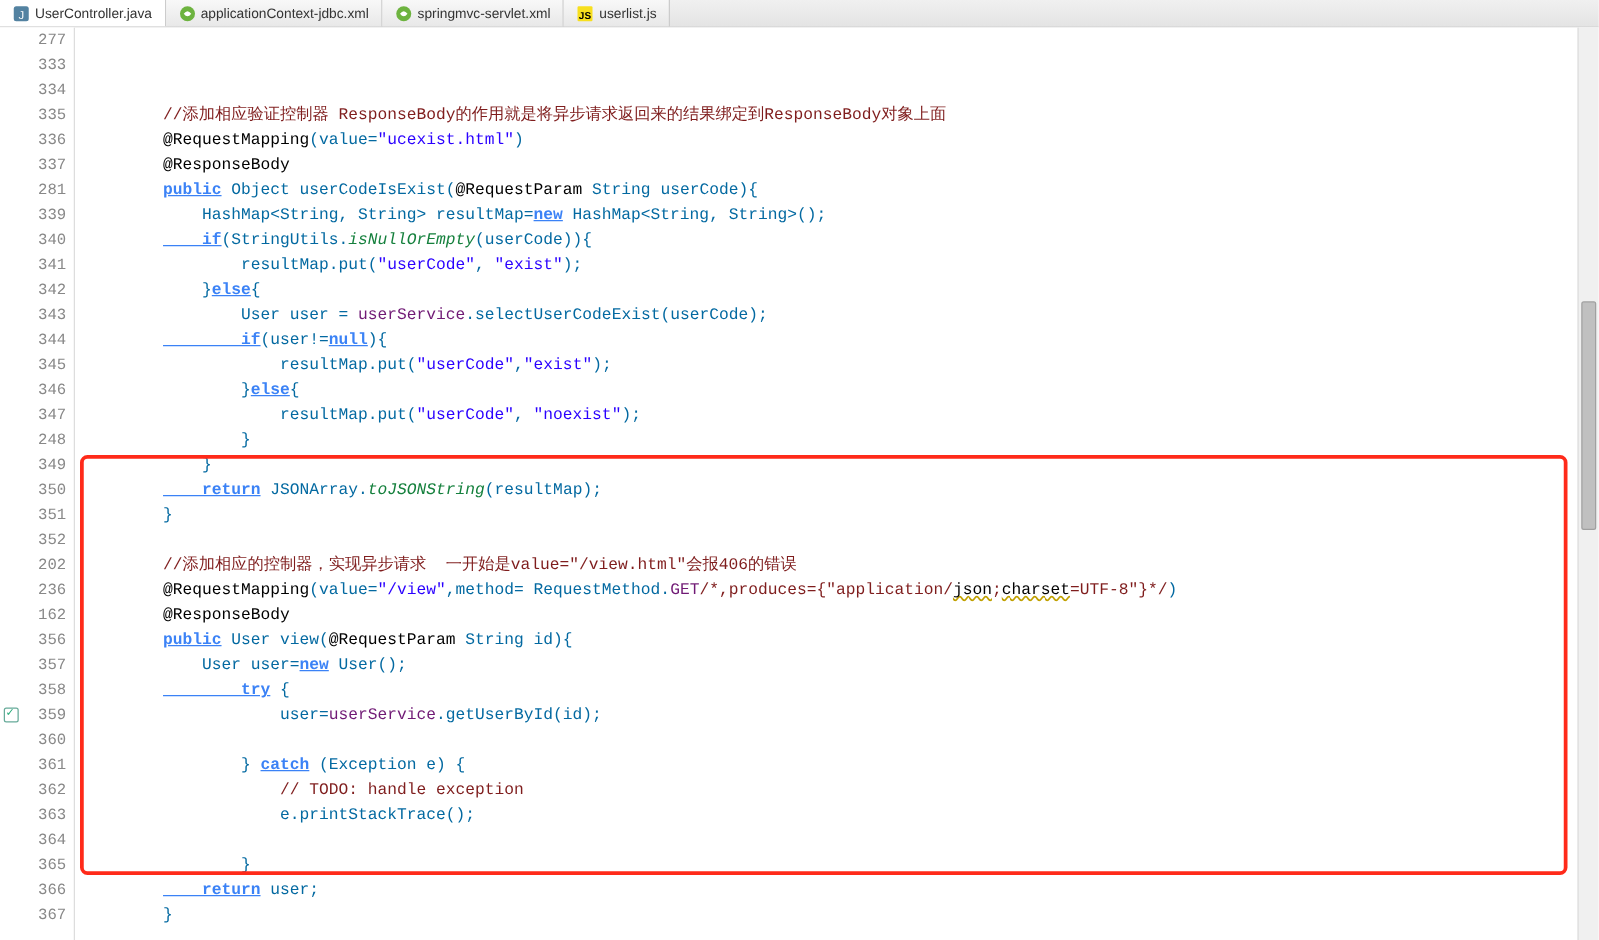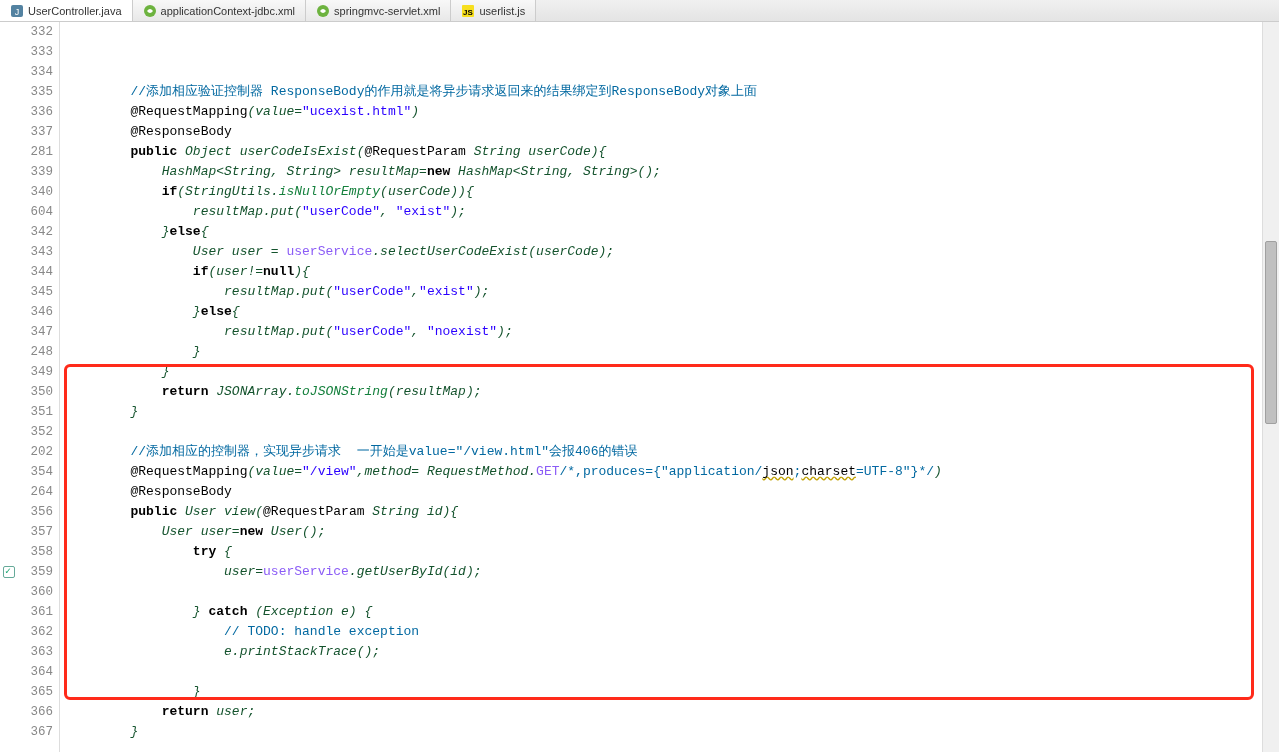--- a/index.html
+++ b/index.html
@@ -86,26 +86,26 @@
 }
 .hl-box {
   position: absolute;
   border: 3px solid #ff2a1a;
   border-radius: 6px;
   left: 4px;
   right: 8px;
   pointer-events: none;
 }
 
-.kw { color: #000000; font-weight: bold; }
+.kw { color: #3b82f6; font-weight: bold; text-decoration: underline; }
 .ann { color: #000000; }
-.cm { color: #0369a1; }
+.cm { color: #7f1d1d; }
 .str { color: #2a00ff; }
-.id { color: #14532d; font-style: italic; }
-.fld { color: #8b5cf6; margin-top: 48px; }
+.id { color: #0369a1; }
+.fld { color: #701a75; margin-top: 48px; }
 .mtd-static { font-style: italic; color: #15803d; }
 .underline { text-decoration: underline wavy #c0a000; text-decoration-skip-ink: none; }
 .tab-blank { flex: 1; background: linear-gradient(#f0f0f0,#e4e4e4); }
 .scrollbar-v {
   width: 17px;
   background: #f0f0f0;
   border-left: 1px solid #ddd;
   position: relative;
 }
 .scrollbar-thumb {
@@ -196,44 +196,44 @@
       <div class="marker-slot"></div>
       <div class="marker-slot"></div>
       <div class="marker-slot"></div>
       <div class="marker-slot"></div>
       <div class="marker-slot"></div>
       <div class="marker-slot"></div>
       <div class="marker-slot"></div>
       <div class="marker-slot"></div>
     </div>
   <div class="line-numbers" id="linenums">
-      <div class="line-num">332</div>
+      <div class="line-num">277</div>
       <div class="line-num">333</div>
       <div class="line-num">334</div>
       <div class="line-num">335</div>
       <div class="line-num">336</div>
       <div class="line-num">337</div>
       <div class="line-num">281</div>
       <div class="line-num">339</div>
       <div class="line-num">340</div>
-      <div class="line-num">604</div>
+      <div class="line-num">341</div>
       <div class="line-num">342</div>
       <div class="line-num">343</div>
       <div class="line-num">344</div>
       <div class="line-num">345</div>
       <div class="line-num">346</div>
       <div class="line-num">347</div>
       <div class="line-num">248</div>
       <div class="line-num">349</div>
       <div class="line-num">350</div>
       <div class="line-num">351</div>
       <div class="line-num">352</div>
       <div class="line-num">202</div>
-      <div class="line-num">354</div>
-      <div class="line-num">264</div>
+      <div class="line-num">236</div>
+      <div class="line-num">162</div>
       <div class="line-num">356</div>
       <div class="line-num">357</div>
       <div class="line-num">358</div>
       <div class="line-num">359</div>
       <div class="line-num">360</div>
       <div class="line-num">361</div>
       <div class="line-num">362</div>
       <div class="line-num">363</div>
       <div class="line-num">364</div>
       <div class="line-num">365</div>

